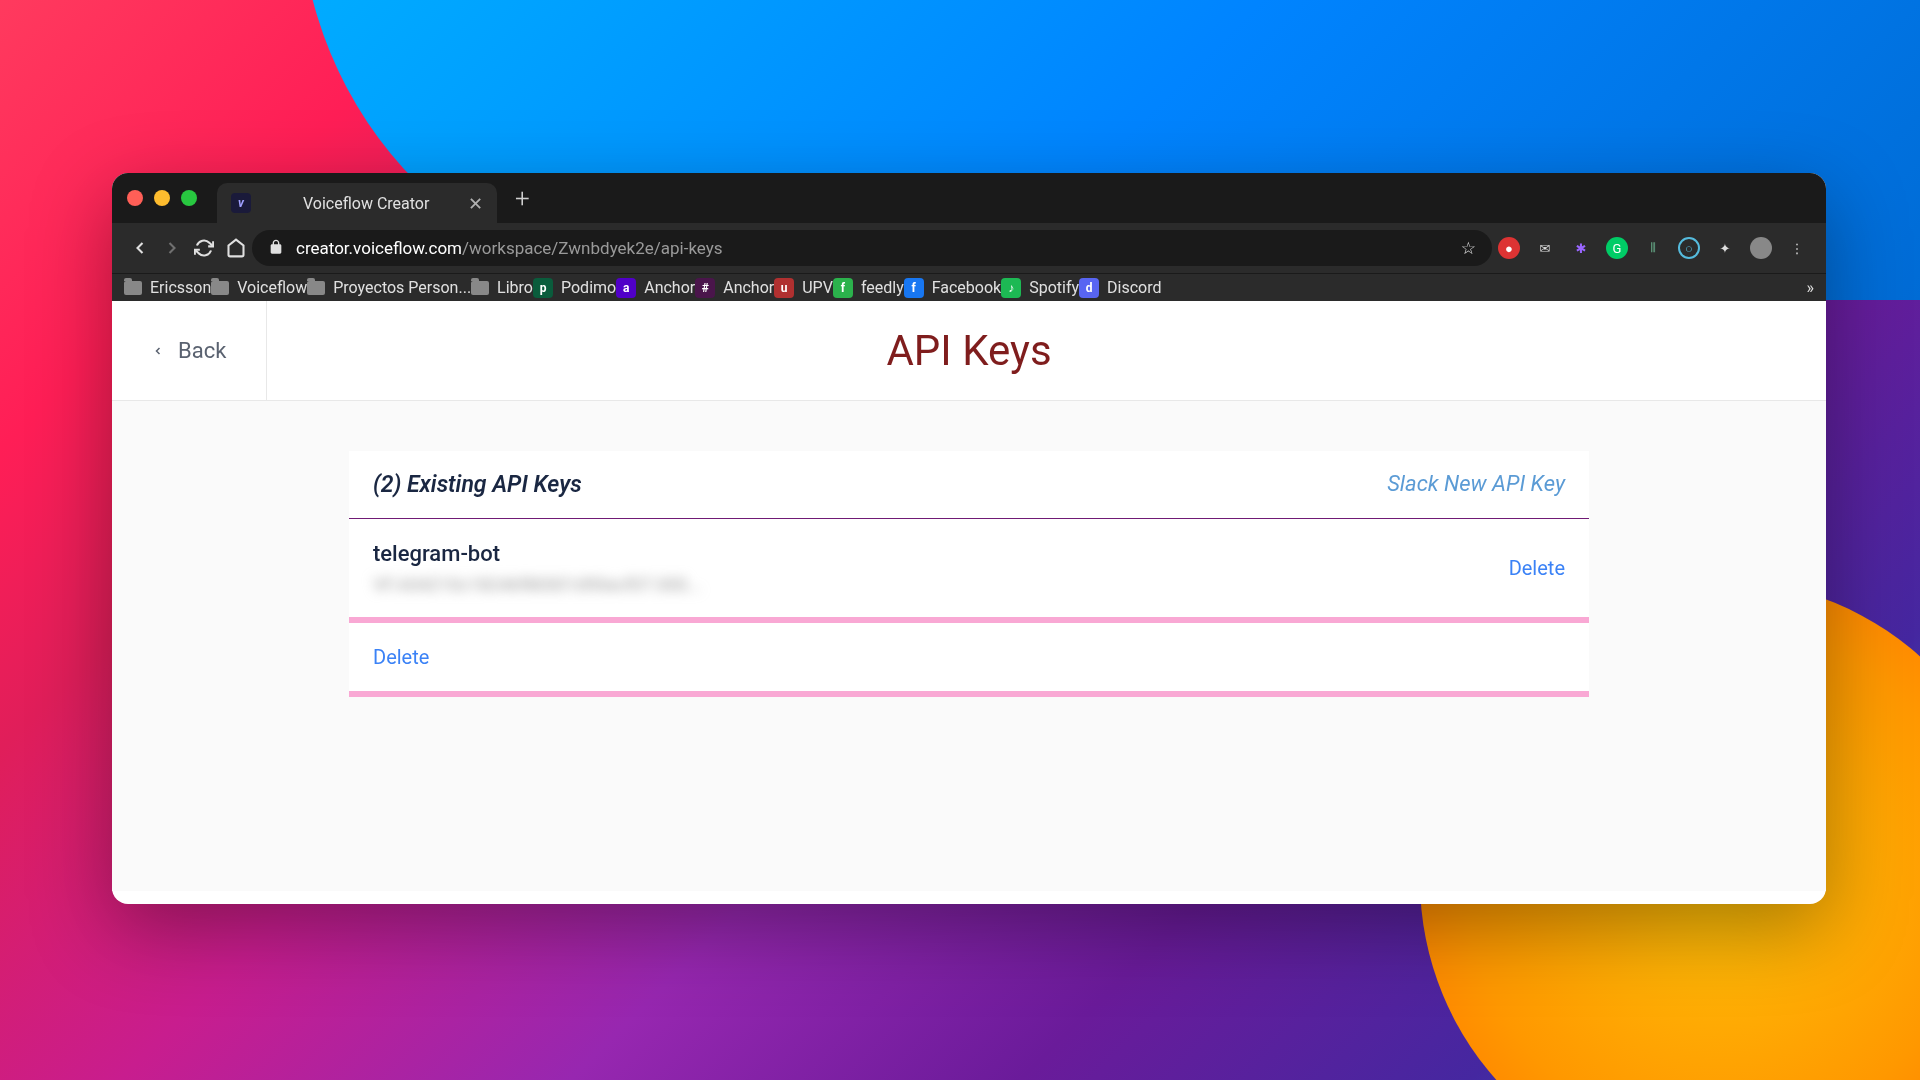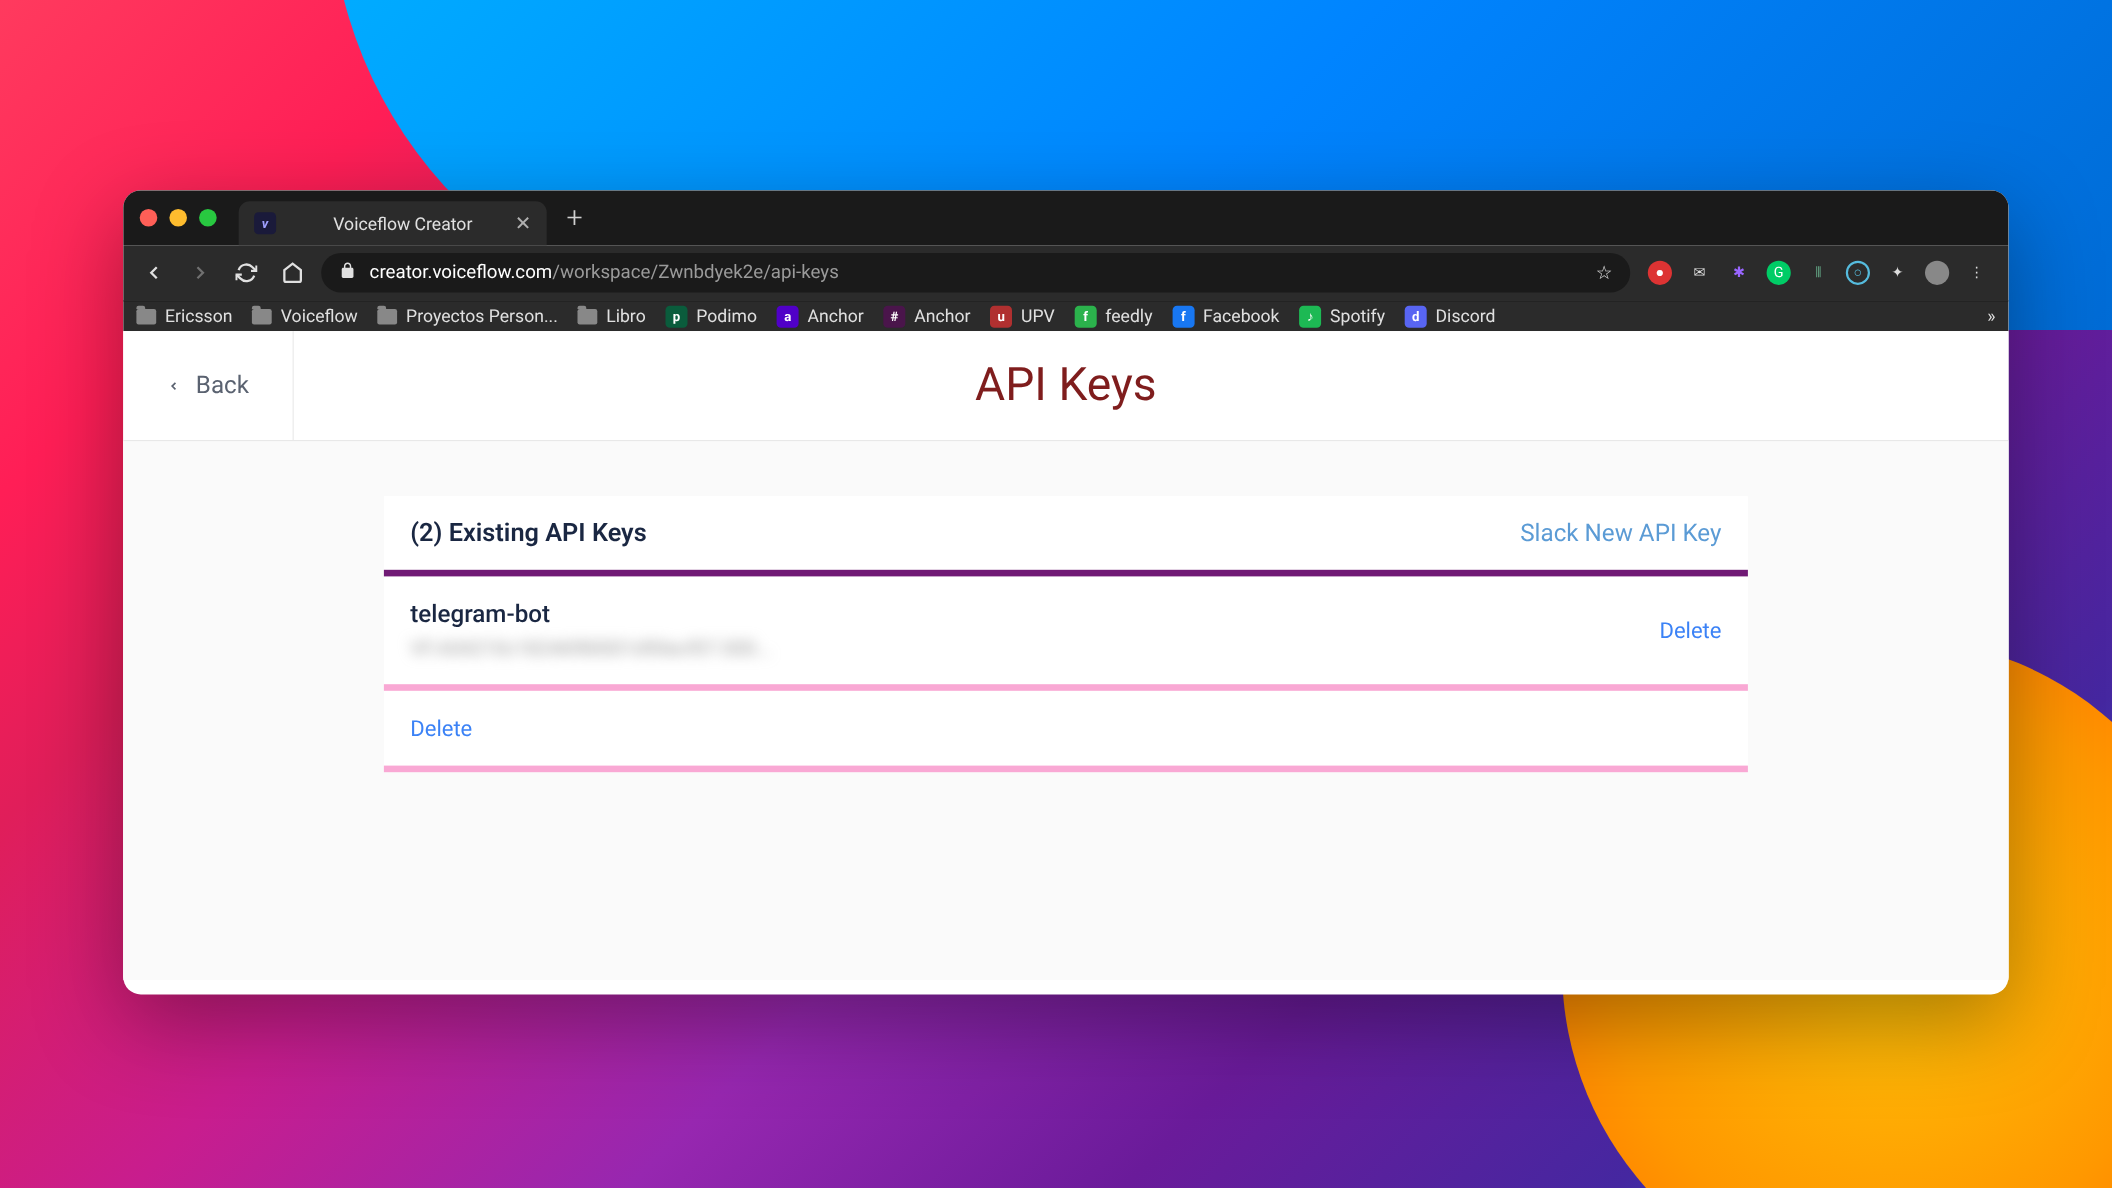--- a/index.html
+++ b/index.html
@@ -108,21 +108,20 @@
   margin-left: 18px;
   cursor: pointer;
   font-weight: 300;
 }
 .toolbar {
   height: 50px;
   background: #2b2b2b;
   display: flex;
   align-items: center;
   padding: 0 12px;
-  gap: 10px;
 }
 .nav-btn {
   width: 32px;
   height: 32px;
   display: flex;
   align-items: center;
   justify-content: center;
   color: #e0e0e0;
   cursor: pointer;
 }
@@ -161,21 +160,20 @@
   justify-content: center;
   font-size: 13px;
   cursor: pointer;
 }
 .bookmark-bar {
   height: 28px;
   background: #2b2b2b;
   display: flex;
   align-items: center;
   padding: 0 12px;
-  gap: 18px;
   border-top: 1px solid #1a1a1a;
 }
 .bookmark {
   display: flex;
   align-items: center;
   gap: 8px;
   color: #e0e0e0;
   font-size: 16px;
   cursor: pointer;
 }
@@ -242,23 +240,24 @@
   flex: 1;
 }
 .content-box {
   background: #ffffff;
   max-width: 1240px;
   margin: 0 auto;
 }
 .panel-header {
   display: flex;
   justify-content: space-between;
-  align-items: flex-end;
+  align-items: flex-start;
   padding: 20px 24px;
-  border-bottom: 6px solid #701a75;
+  border-bottom: 1px solid #701a75;
+  font-style: italic;
 }
 .panel-heading {
   font-size: 23px;
   color: #1a2742;
   font-weight: 600;
 }
 .create-link {
   color: #5b9bd5;
   font-size: 22px;
   cursor: pointer;

